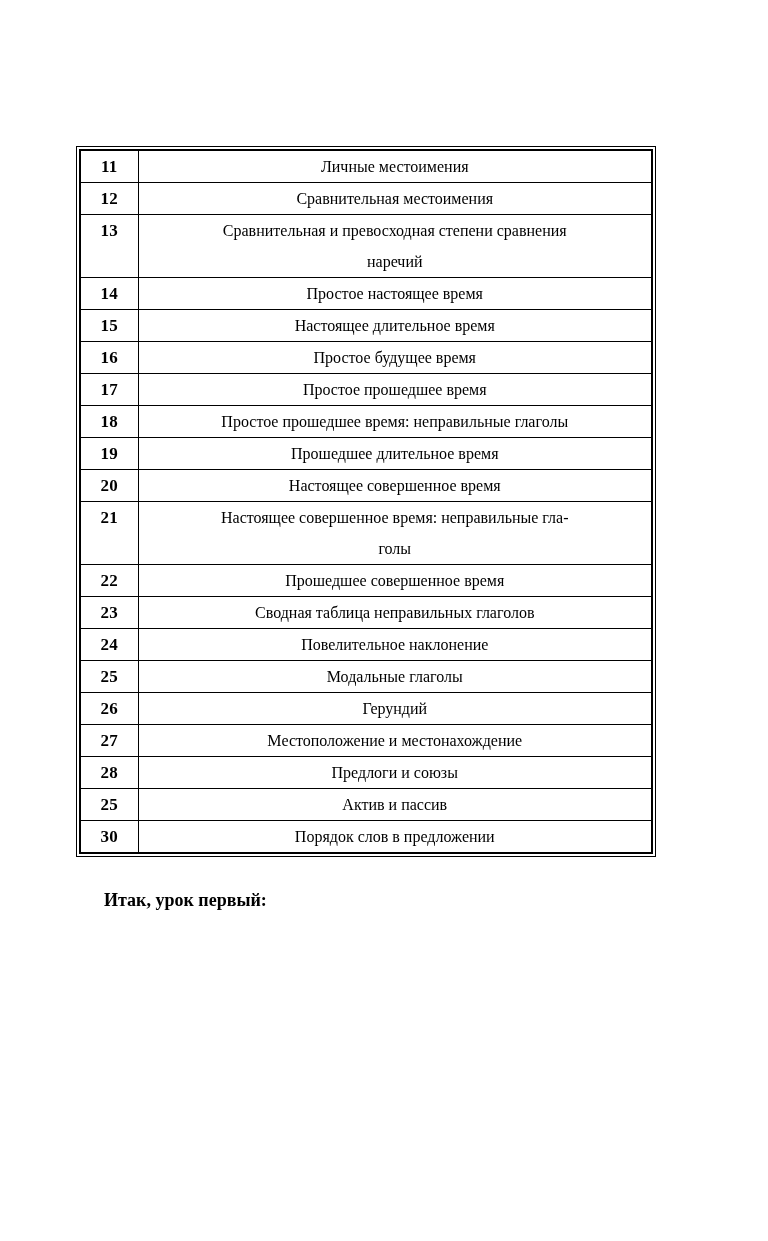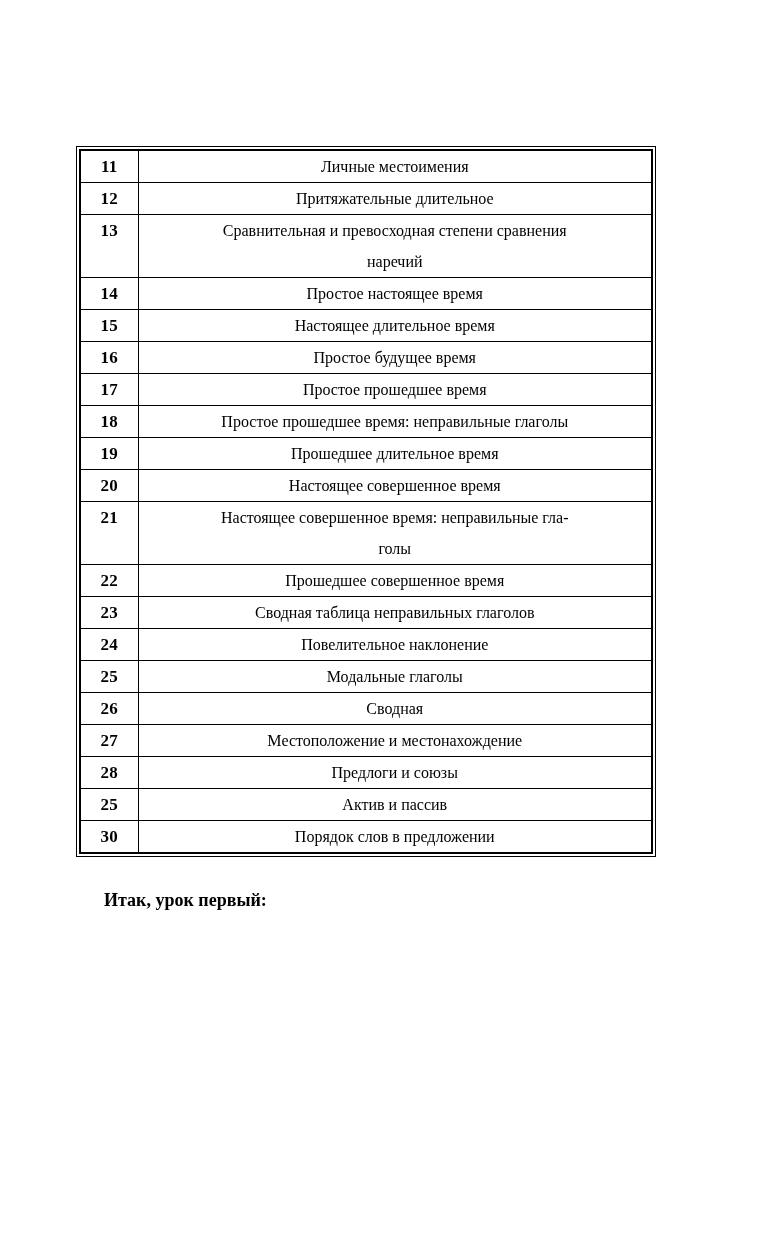--- a/index.html
+++ b/index.html
@@ -112,21 +112,21 @@
       <tbody>
           <tr>
             <td class="num">11</td>
             <td class="title">
               <span class="ln">Личные местоимения</span>
             </td>
           </tr>
           <tr>
             <td class="num">12</td>
             <td class="title">
-              <span class="ln">Притяжательные длительное</span>
+              <span class="ln">Сравнительная местоимения</span>
             </td>
           </tr>
           <tr class="two-line">
             <td class="num">13</td>
             <td class="title">
               <span class="ln">Сравнительная и превосходная степени сравнения</span>
               <span class="ln">наречий</span>
             </td>
           </tr>
           <tr>
@@ -198,21 +198,21 @@
           </tr>
           <tr>
             <td class="num">25</td>
             <td class="title">
               <span class="ln">Модальные глаголы</span>
             </td>
           </tr>
           <tr>
             <td class="num">26</td>
             <td class="title">
-              <span class="ln">Сводная</span>
+              <span class="ln">Герундий</span>
             </td>
           </tr>
           <tr>
             <td class="num">27</td>
             <td class="title">
               <span class="ln">Местоположение и местонахождение</span>
             </td>
           </tr>
           <tr>
             <td class="num">28</td>

